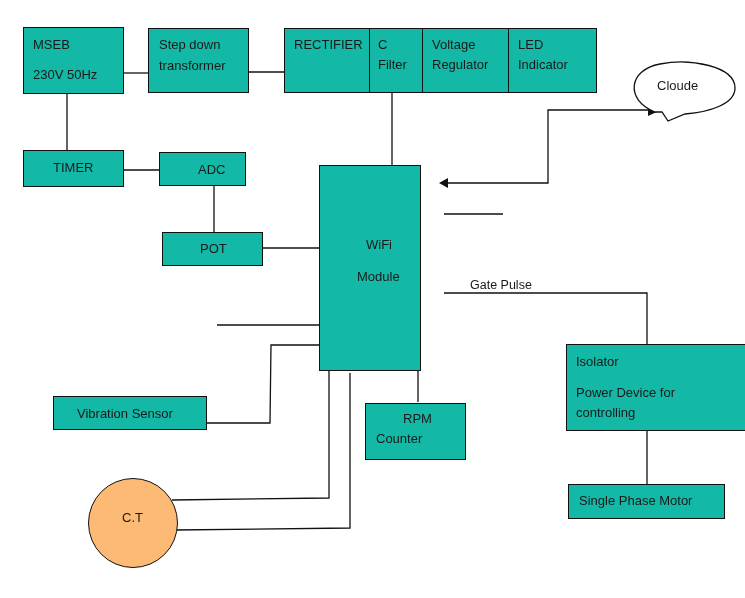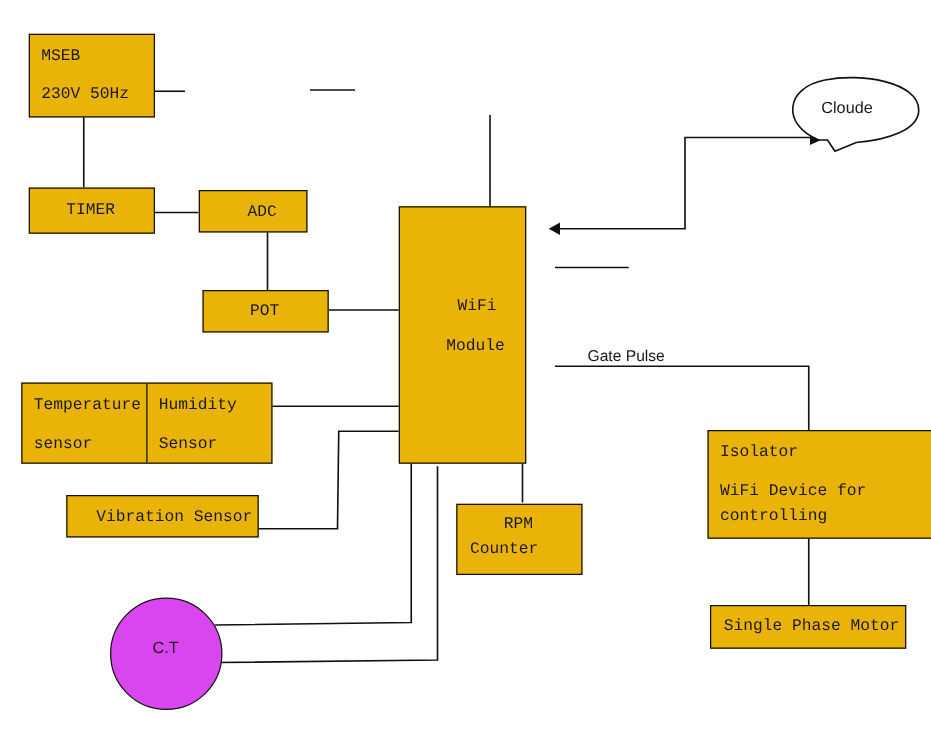--- a/index.html
+++ b/index.html
@@ -1,22 +1,22 @@
 <!DOCTYPE html>
 <html><head>
 <meta charset="utf-8">
 <style>
   html, body { margin: 0; padding: 0; background: #ffffff; }
   body { width: 745px; height: 598px; position: relative; overflow: hidden;
          font-family: "Liberation Sans", "DejaVu Sans", sans-serif; color: #1a1a1a; }
   #diagram { position: absolute; left: 0; top: 0; width: 745px; height: 598px; }
-  .box { position: absolute; border: 1.3px solid #111; box-sizing: border-box; background: #eab308; font-family: Liberation Mono, monospace; }
+  .box { position: absolute; border: 1.3px solid #111; box-sizing: border-box; background: #14b8a6; }
   .txt { position: absolute; font-size: 13px; line-height: 15px; white-space: nowrap; color: #1a1a1a; }
   .cell-div { position: absolute; top: 0; bottom: 0; width: 0; border-left: 1.3px solid #111; }
-  .circle { position: absolute; border: 1.3px solid #111; border-radius: 50%; box-sizing: border-box; background: #d946ef; }
+  .circle { position: absolute; border: 1.3px solid #111; border-radius: 50%; box-sizing: border-box; background: #fdba74; }
   svg.wires { position: absolute; left: 0; top: 0; }
 </style>
 </head>
 <body>
 
 <div id="diagram">
 
   <svg class="wires" width="745" height="598">
     <g stroke="#111" stroke-width="1.3" fill="none">
 
@@ -56,21 +56,37 @@
     <polygon points="659,111 648,105 648,116" fill="#111"></polygon>
 
     <path d="M 655,112 C 625,100 628,70 660,64 C 690,58 735,66 735,88 C 735,104 710,112 685,114 L 668,121 L 662,112 Z" fill="#fff" stroke="#111" stroke-width="1.3"></path>
   </svg>
 
   <div class="box" style="left:23px;top:27px;width:101px;height:67px;">
     <span class="txt" style="left:9px;top:9px;">MSEB</span>
     <span class="txt" style="left:9px;top:39px;">230V 50Hz</span>
   </div>
 
+  <div class="box" style="left:148px;top:28px;width:101px;height:65px;">
+    <span class="txt" style="left:10px;top:8px;">Step down</span>
+    <span class="txt" style="left:10px;top:29px;">transformer</span>
+  </div>
 
+  <div class="box" style="left:284px;top:28px;width:313px;height:65px;">
+    <span class="txt" style="left:9px;top:8px;">RECTIFIER</span>
+    <div class="cell-div" style="left:84px;"></div>
+    <span class="txt" style="left:93px;top:8px;">C</span>
+    <span class="txt" style="left:93px;top:28px;">Filter</span>
+    <div class="cell-div" style="left:137px;"></div>
+    <span class="txt" style="left:147px;top:8px;">Voltage</span>
+    <span class="txt" style="left:147px;top:28px;">Regulator</span>
+    <div class="cell-div" style="left:223px;"></div>
+    <span class="txt" style="left:233px;top:8px;">LED</span>
+    <span class="txt" style="left:233px;top:28px;">Indicator</span>
+  </div>
 
   <span class="txt" style="left:657px;top:78px;">Cloude</span>
 
   <div class="box" style="left:23px;top:150px;width:101px;height:37px;">
     <span class="txt" style="left:29px;top:9px;">TIMER</span>
   </div>
 
   <div class="box" style="left:159px;top:152px;width:87px;height:34px;">
     <span class="txt" style="left:38px;top:9px;">ADC</span>
   </div>
@@ -80,44 +96,37 @@
   </div>
 
   <div class="box" style="left:319px;top:165px;width:102px;height:206px;">
     <span class="txt" style="left:46px;top:71px;">WiFi</span>
     <span class="txt" style="left:37px;top:103px;">Module</span>
   </div>
 
 
   <span class="txt" style="left:470px;top:278px;font-size:12.5px;">Gate Pulse</span>
 
-  <div class="box" style="left:17px;top:306px;width:201px;height:65px;">
-    <span class="txt" style="left:9px;top:9px;">Temperature</span>
-    <span class="txt" style="left:9px;top:40px;">sensor</span>
-    <div class="cell-div" style="left:99px;"></div>
-    <span class="txt" style="left:109px;top:9px;">Humidity</span>
-    <span class="txt" style="left:109px;top:40px;">Sensor</span>
-  </div>
 
   <div class="box" style="left:53px;top:396px;width:154px;height:34px;">
     <span class="txt" style="left:23px;top:9px;">Vibration Sensor</span>
   </div>
 
   <div class="box" style="left:365px;top:403px;width:101px;height:57px;">
     <span class="txt" style="left:37px;top:7px;">RPM</span>
     <span class="txt" style="left:10px;top:27px;">Counter</span>
   </div>
 
   <div class="circle" style="left:88px;top:478px;width:90px;height:90px;">
     <span class="txt" style="left:33px;top:31px;">C.T</span>
   </div>
 
   <div class="box" style="left:566px;top:344px;width:186px;height:87px;">
     <span class="txt" style="left:9px;top:9px;">Isolator</span>
-    <span class="txt" style="left:9px;top:40px;">WiFi Device for</span>
+    <span class="txt" style="left:9px;top:40px;">Power Device for</span>
     <span class="txt" style="left:9px;top:60px;">controlling</span>
   </div>
 
   <div class="box" style="left:568px;top:484px;width:157px;height:35px;">
     <span class="txt" style="left:10px;top:8px;">Single Phase Motor</span>
   </div>
 
 </div>
 
 </body></html>

